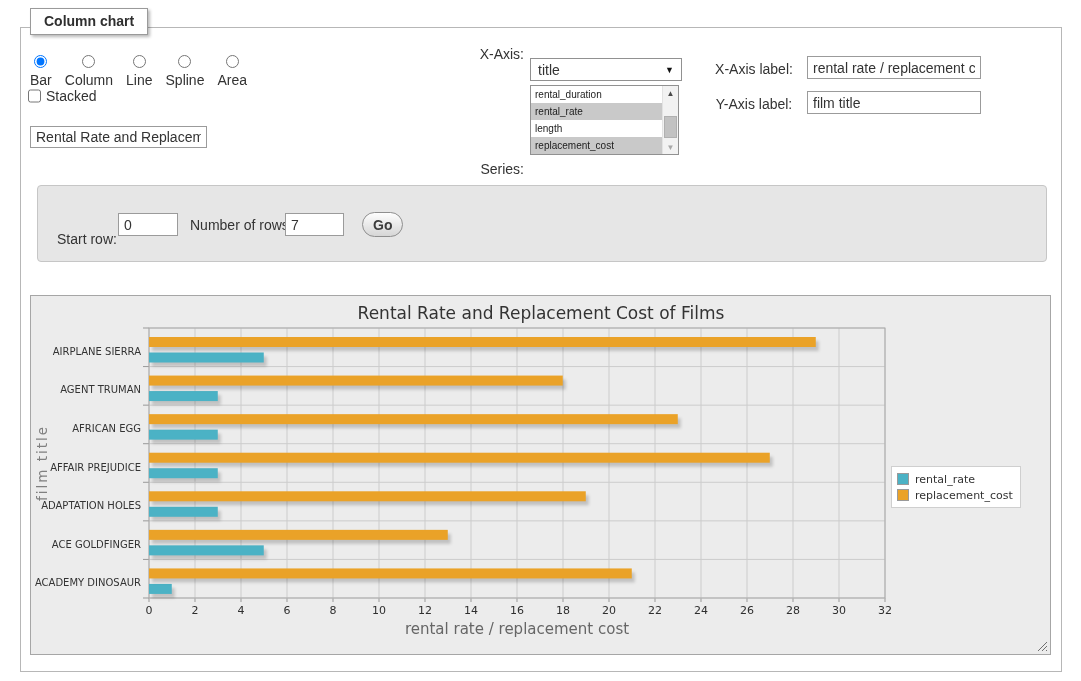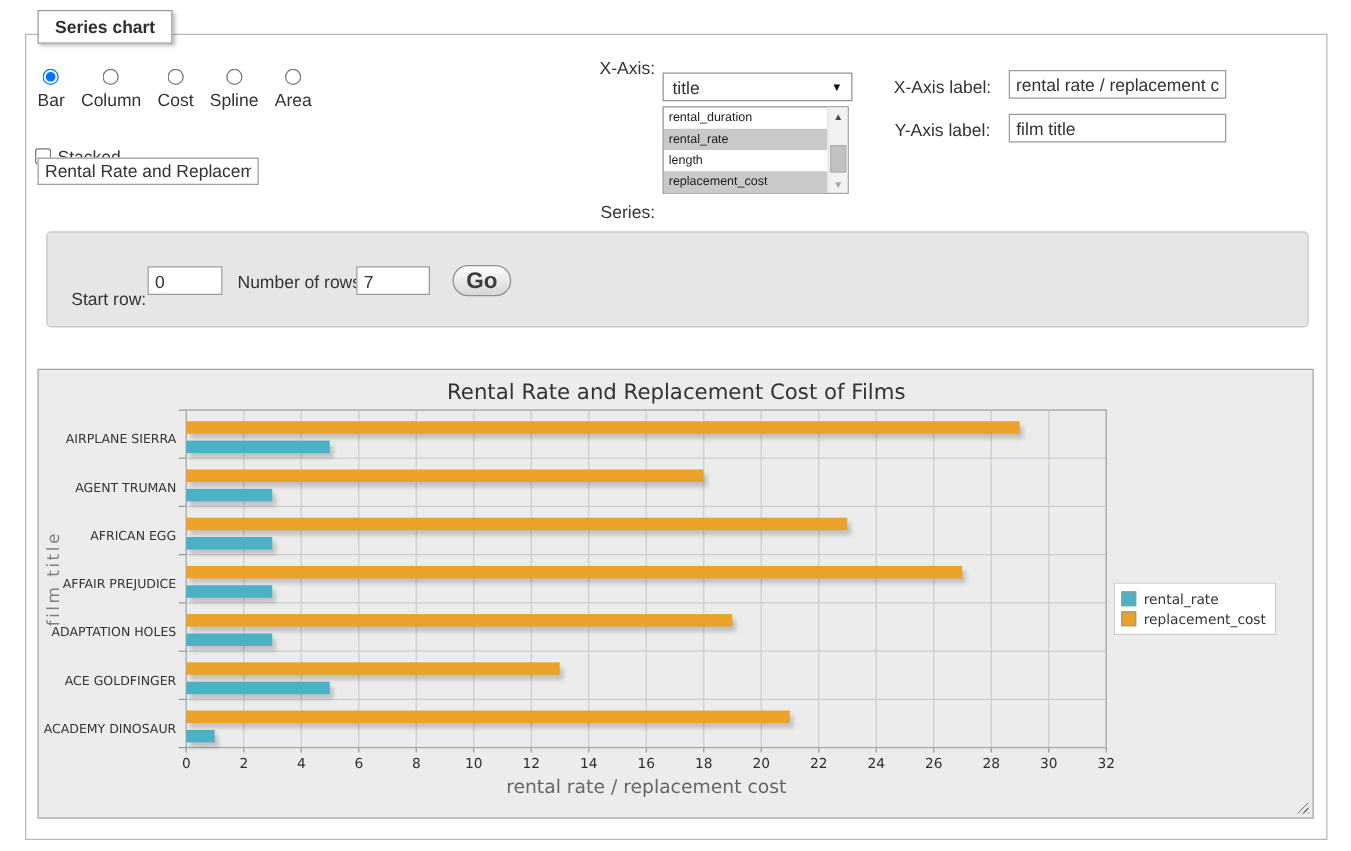--- a/index.html
+++ b/index.html
@@ -14,21 +14,21 @@
   
   .fieldset-border { left:20px; top:27px; width:1042px; height:645px;
     border:1px solid #b7b7b7; }
   .legend-box { left:30px; top:8px; padding:4px 13px 5px 13px; background:#fff;
     border:1px solid #9a9a9a; box-shadow:2px 2px 3px rgba(0,0,0,0.28);
     font-weight:bold; color:#2f2f2f; }
 
   
   .radio-row { left:30px; top:55px; display:flex; align-items:center; gap:13px; }
   .radio-item { display:flex; align-items:center; gap:4px;flex-direction:column; }
-  .check-row { left:28px; top:88px; display:flex; gap:5px;margin-top:29px; }
+  .check-row { left:28px; top:88px; display:flex; gap:5px; }
   input[type=text] { border:1px solid #9b9b9b; background:#fff; color:#333;
     font-family:"Liberation Sans", sans-serif; font-size:14px; padding:0 5px; }
   .chart-title-input { left:30px; top:126px; width:177px; height:22px; }
 
   
   .lbl { color:#333; white-space:nowrap; }
   .xaxis-lbl { left:440px; top:46px; width:84px; text-align:right; }
   .series-lbl { left:440px; top:144px; width:84px; text-align:right;margin-top:17px; }
   .select-box { left:530px; top:58px; width:152px; height:23px; background:#fff;
     border:1px solid #919191; display:flex; align-items:center;
@@ -57,21 +57,21 @@
 
   
   .rows-panel { left:37px; top:185px; width:1010px; height:77px; background:#e6e6e6;
     border:1px solid #c6c6c6; border-radius:4px; }
   .startrow-lbl { left:57px; top:231px; }
   .startrow-input { left:118px; top:213px; width:60px; height:23px; }
   .numrows-lbl { left:190px; top:217px; }
   .numrows-input { left:285px; top:213px; width:59px; height:23px; }
   .go-btn { left:362px; top:212px; height:25px; padding:0 10px;
     border:1px solid #8f8f8f; border-radius:13px; color:#3c3c3c; font-weight:bold;
-    font-size:18px; font-family:"Liberation Sans", sans-serif;
+    font-size:14px; font-family:"Liberation Sans", sans-serif;
     background:linear-gradient(#fefefe,#d6d6d6); cursor:pointer; }
 
   
   .chart-panel { left:30px; top:295px; width:1021px; height:360px;
     background:#ececec; border:1px solid #a6a6a6; }
   .chart-svg { position:absolute; left:0; top:0; }
   .chart-legend { position:absolute; left:860px; top:170px; background:#ffffff;
     border:1px solid #cfcfcf; padding:4px 7px 4px 5px;
     font-family:"DejaVu Sans", sans-serif; font-size:11px; color:#333; }
   .legend-row { display:flex; align-items:center; gap:6px; height:16px; }
@@ -79,34 +79,34 @@
   .resize-handle { position:absolute; right:3px; bottom:3px; width:11px; height:11px;
     background:repeating-linear-gradient(-45deg, #6f6f6f 0 1px, transparent 1px 3px);
     clip-path:polygon(100% 0, 100% 100%, 0 100%); cursor:se-resize; }
 </style>
 </head>
 <body>
 
 <div class="page">
 
   <div class="abs fieldset-border"></div>
-  <div class="abs legend-box">Series chart</div>
+  <div class="abs legend-box">Column chart</div>
 
   <div class="abs radio-row">
     <span class="radio-item">
       <input type="radio" name="chartType" checked="checked" style="">
       <span>Bar</span>
     </span>
     <span class="radio-item">
       <input type="radio" name="chartType" style="">
       <span>Column</span>
     </span>
     <span class="radio-item">
       <input type="radio" name="chartType" style="">
-      <span>Cost</span>
+      <span>Line</span>
     </span>
     <span class="radio-item">
       <input type="radio" name="chartType" style="">
       <span>Spline</span>
     </span>
     <span class="radio-item">
       <input type="radio" name="chartType" style="">
       <span>Area</span>
     </span>
   </div>

